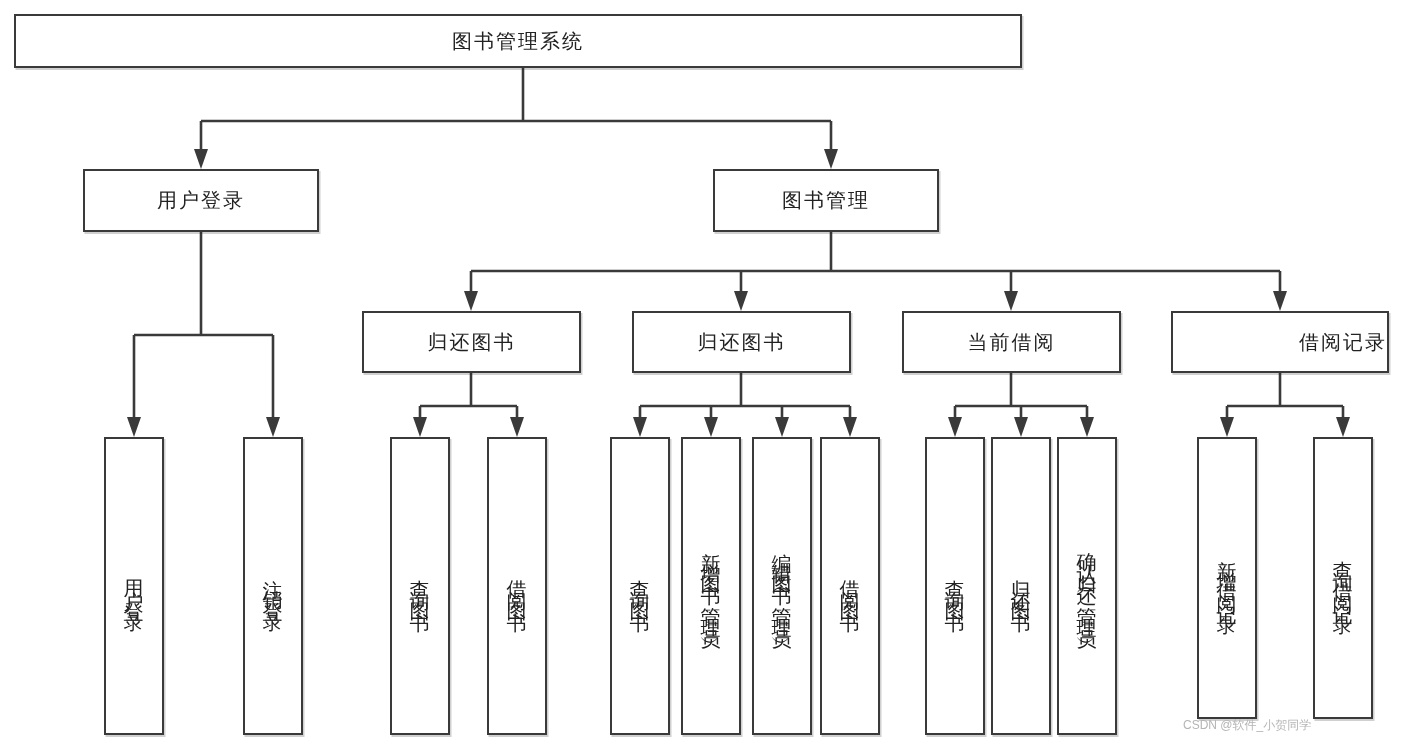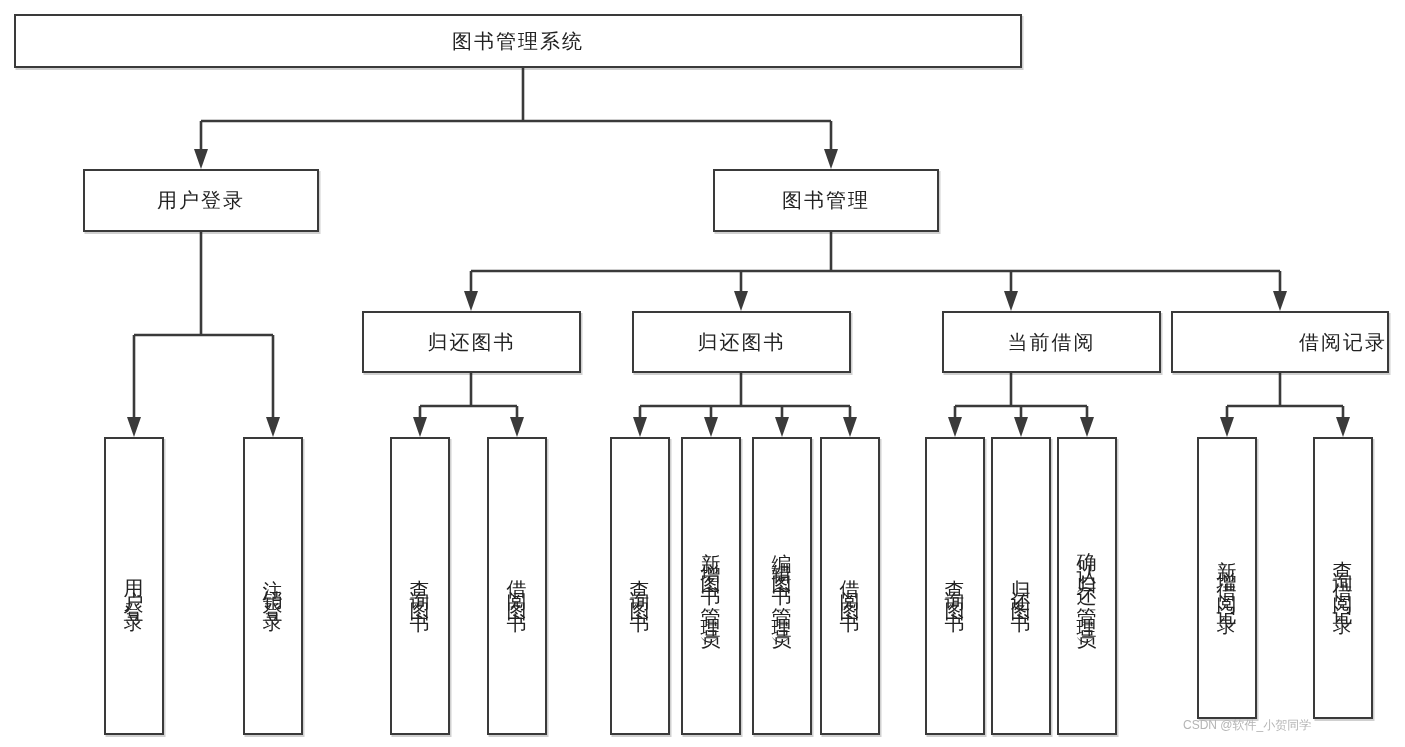--- a/index.html
+++ b/index.html
@@ -70,21 +70,21 @@
     z-index: 5;
   }
 
   
   .n-root        { left: 14px;   top: 14px;  width: 1008px; height: 54px; }
   .n-login       { left: 83px;   top: 169px; width: 236px;  height: 63px; }
   .n-mgmt        { left: 713px;  top: 169px; width: 226px;  height: 63px; }
 
   .n-newbook     { left: 362px;  top: 311px; width: 219px;  height: 62px; }
   .n-borrow      { left: 632px;  top: 311px; width: 219px;  height: 62px; }
-  .n-current     { left: 902px;  top: 311px; width: 219px;  height: 62px; margin-left: 40px; }
+  .n-current     { left: 902px;  top: 311px; width: 219px;  height: 62px; }
   .n-records     { left: 1171px; top: 311px; width: 218px;  height: 62px; justify-content: flex-end; }
 
   .leaf          { top: 437px; width: 60px; height: 298px; }
   .leaf-short    { top: 437px; width: 60px; height: 282px; }
   .x-user-login  { left: 104px; }
   .x-logout      { left: 243px; }
   .x-nb-query    { left: 390px; }
   .x-nb-borrow   { left: 487px; }
   .x-bw-query    { left: 610px; }
   .x-bw-add      { left: 681px; }

